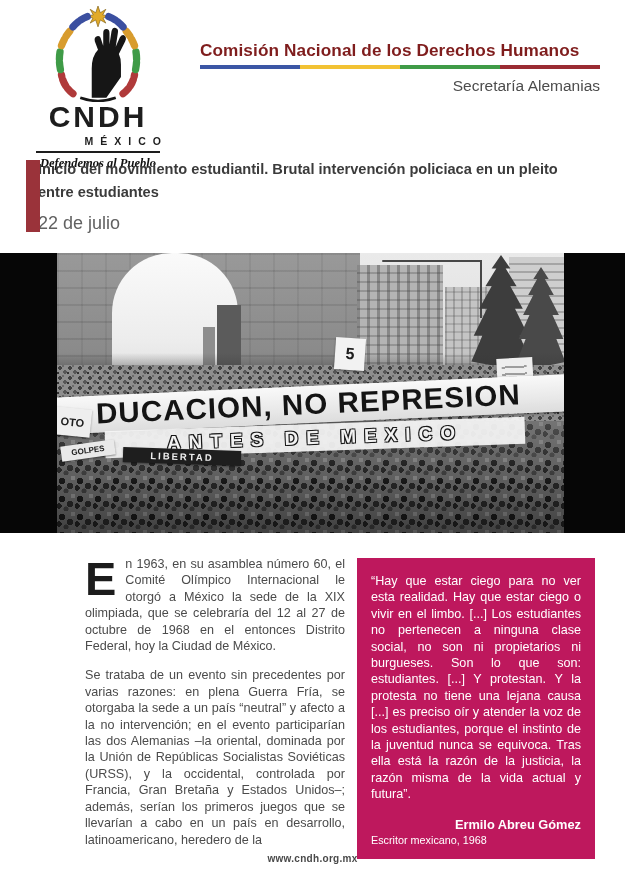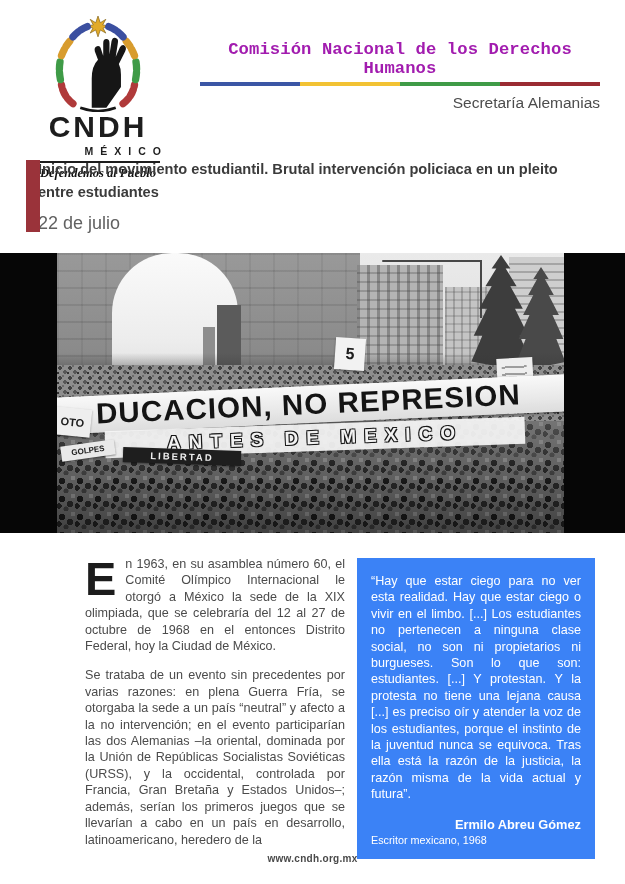--- a/index.html
+++ b/index.html
@@ -1,29 +1,29 @@
 <!DOCTYPE html>
 <html><head>
 <meta charset="utf-8">
 <style>
   html,body{margin:0;padding:0;background:#ffffff;}
   .page{position:relative;width:625px;height:884px;background:#ffffff;overflow:hidden;
         font-family:"Liberation Sans",sans-serif;}
 
   
-  .logo{position:absolute;left:28px;top:16px;width:140px;text-align:center;color:#1d1d1d;}
+  .logo{position:absolute;left:28px;top:6px;width:140px;text-align:center;color:#1d1d1d;}
   .logo svg{display:block;margin:0 auto;}
   .logo-acronym{font-size:30px;font-weight:800;letter-spacing:3px;line-height:1;color:#1d1d1d;}
   .logo-country{font-size:10.5px;font-weight:700;letter-spacing:7px;margin-top:3px;color:#1d1d1d;text-align:right;}
   .logo-rule{height:2px;background:#1d1d1d;margin:4px 8px 3px;}
   .logo-motto{font-family:"Liberation Serif",serif;font-style:italic;font-weight:700;
               font-size:12.5px;color:#111;}
 
   .header-right{position:absolute;left:200px;top:40px;width:400px;}
-  .org-name{font-size:17.2px;font-weight:800;color:#a21caf;text-align:center;letter-spacing:.1px;font-family:Liberation Mono, monospace;}
+  .org-name{font-size:17.2px;font-weight:800;color:#7f1d1d;text-align:left;letter-spacing:.1px;}
   .brand-divider{display:flex;height:4px;margin-top:4px;}
   .brand-divider span{flex:1;}
   .seg-blue{background:#3b56a5;}
   .seg-yellow{background:#f2c233;}
   .seg-green{background:#3f9b47;}
   .seg-maroon{background:#9a2b32;}
   .department{font-size:15.5px;color:#4c4c4c;text-align:right;margin-top:8px;font-weight:500;}
 
   
   .title-band{position:absolute;left:26px;top:158px;width:568px;}
@@ -103,21 +103,21 @@
   .sign-5{left:278px;top:85px;width:30px;height:32px;background:#efeee8;font-size:16px;transform:rotate(4deg);}
   .sign-blank{left:440px;top:105px;width:36px;height:30px;transform:rotate(-3deg);
      background:repeating-linear-gradient(0deg,rgba(80,80,74,.5) 0 2px,rgba(0,0,0,0) 2px 7px) ,#ebeae3;
      background-size:70% 60%;background-repeat:no-repeat;background-position:center;}
 
   
   .article-body{position:absolute;left:85px;top:556px;width:510px;color:#4b4b4b;}
   .article-body p{margin:0 0 13px;font-size:12.6px;line-height:16.4px;text-align:justify;}
   .dropcap{float:left;font-size:47px;line-height:37px;font-weight:800;color:#1c1c1c;
      margin:4px 9px 0 0;}
-  .quote-box{float:right;width:238px;margin:2px 0 8px 12px;background:#3b82f6;color:#ffffff;
+  .quote-box{float:right;width:238px;margin:2px 0 8px 12px;background:#be185d;color:#ffffff;
      padding:15px 14px 13px;box-sizing:border-box;}
   .quote-text{font-size:10.6px;line-height:15.3px;text-align:justify;margin:0;}
   .quote-author{margin-top:14px;text-align:right;font-weight:800;font-size:12.8px;}
   .quote-author-title{text-align:left;font-size:10.8px;margin-top:2px;}
 
   
   .page-footer{position:absolute;left:0;top:848px;width:625px;text-align:center;}
   .footer-url{font-size:10px;font-weight:800;color:#494949;letter-spacing:.3px;text-decoration:none;}
 </style>
 </head>

